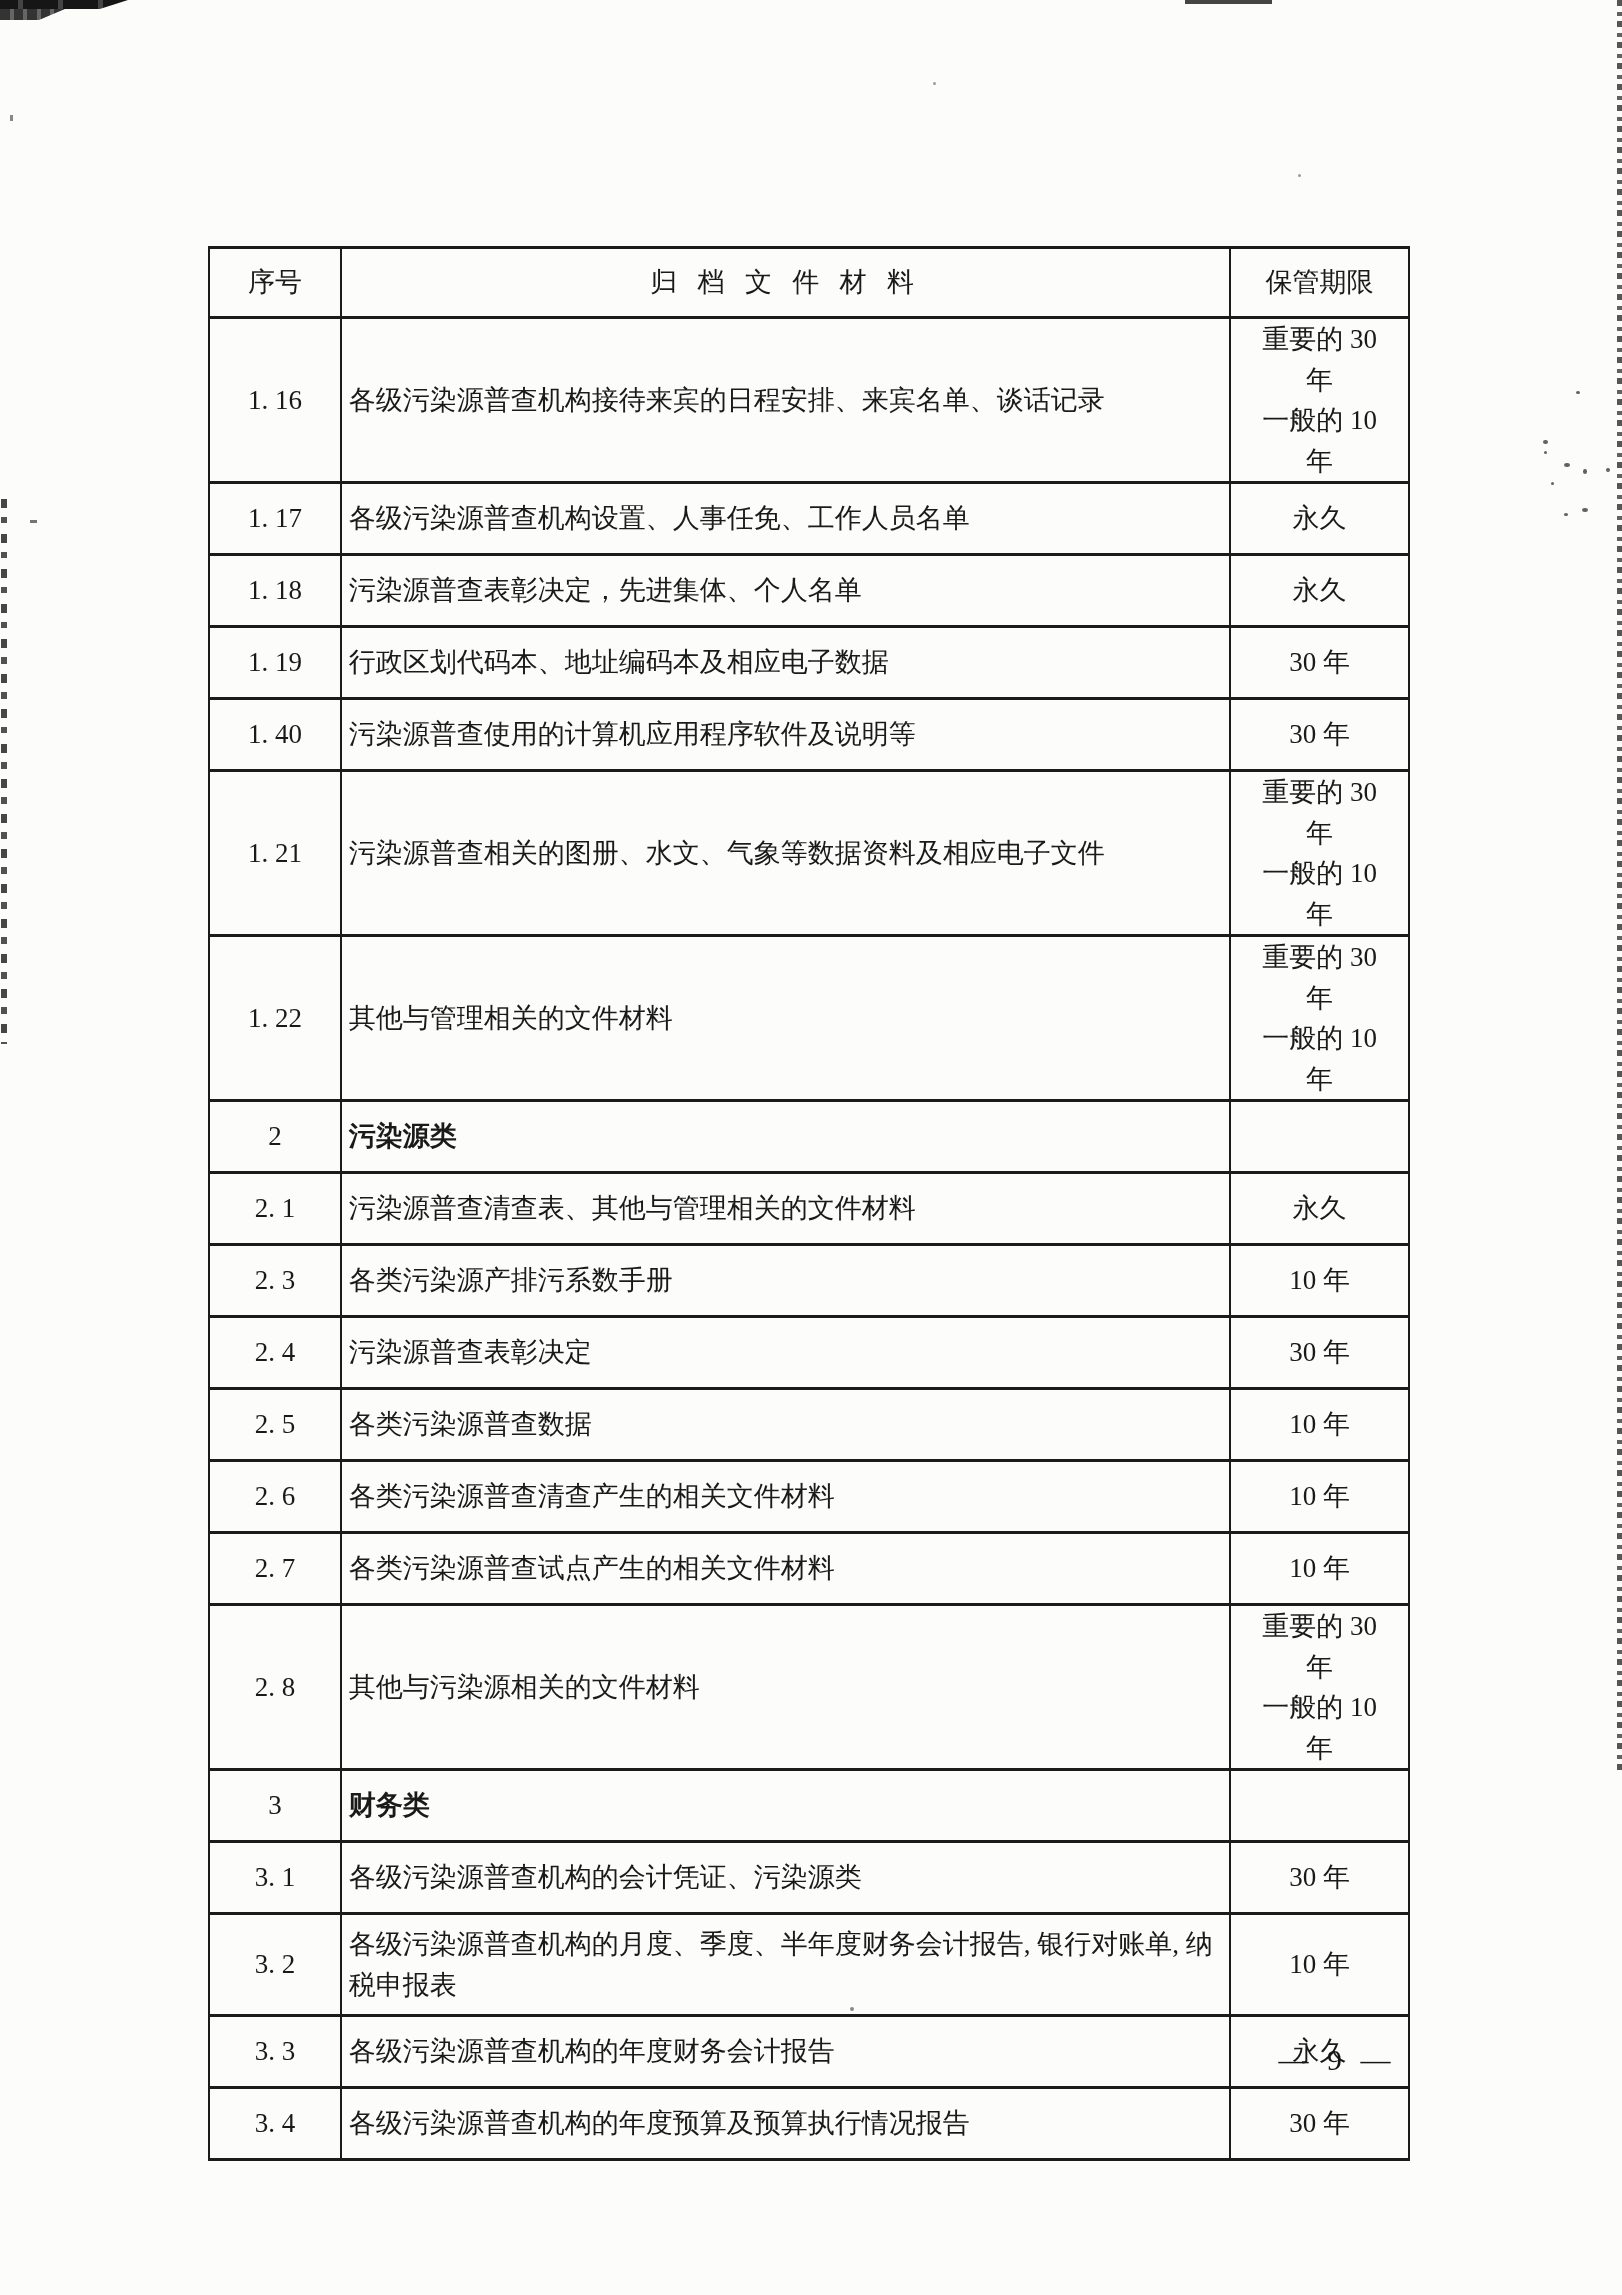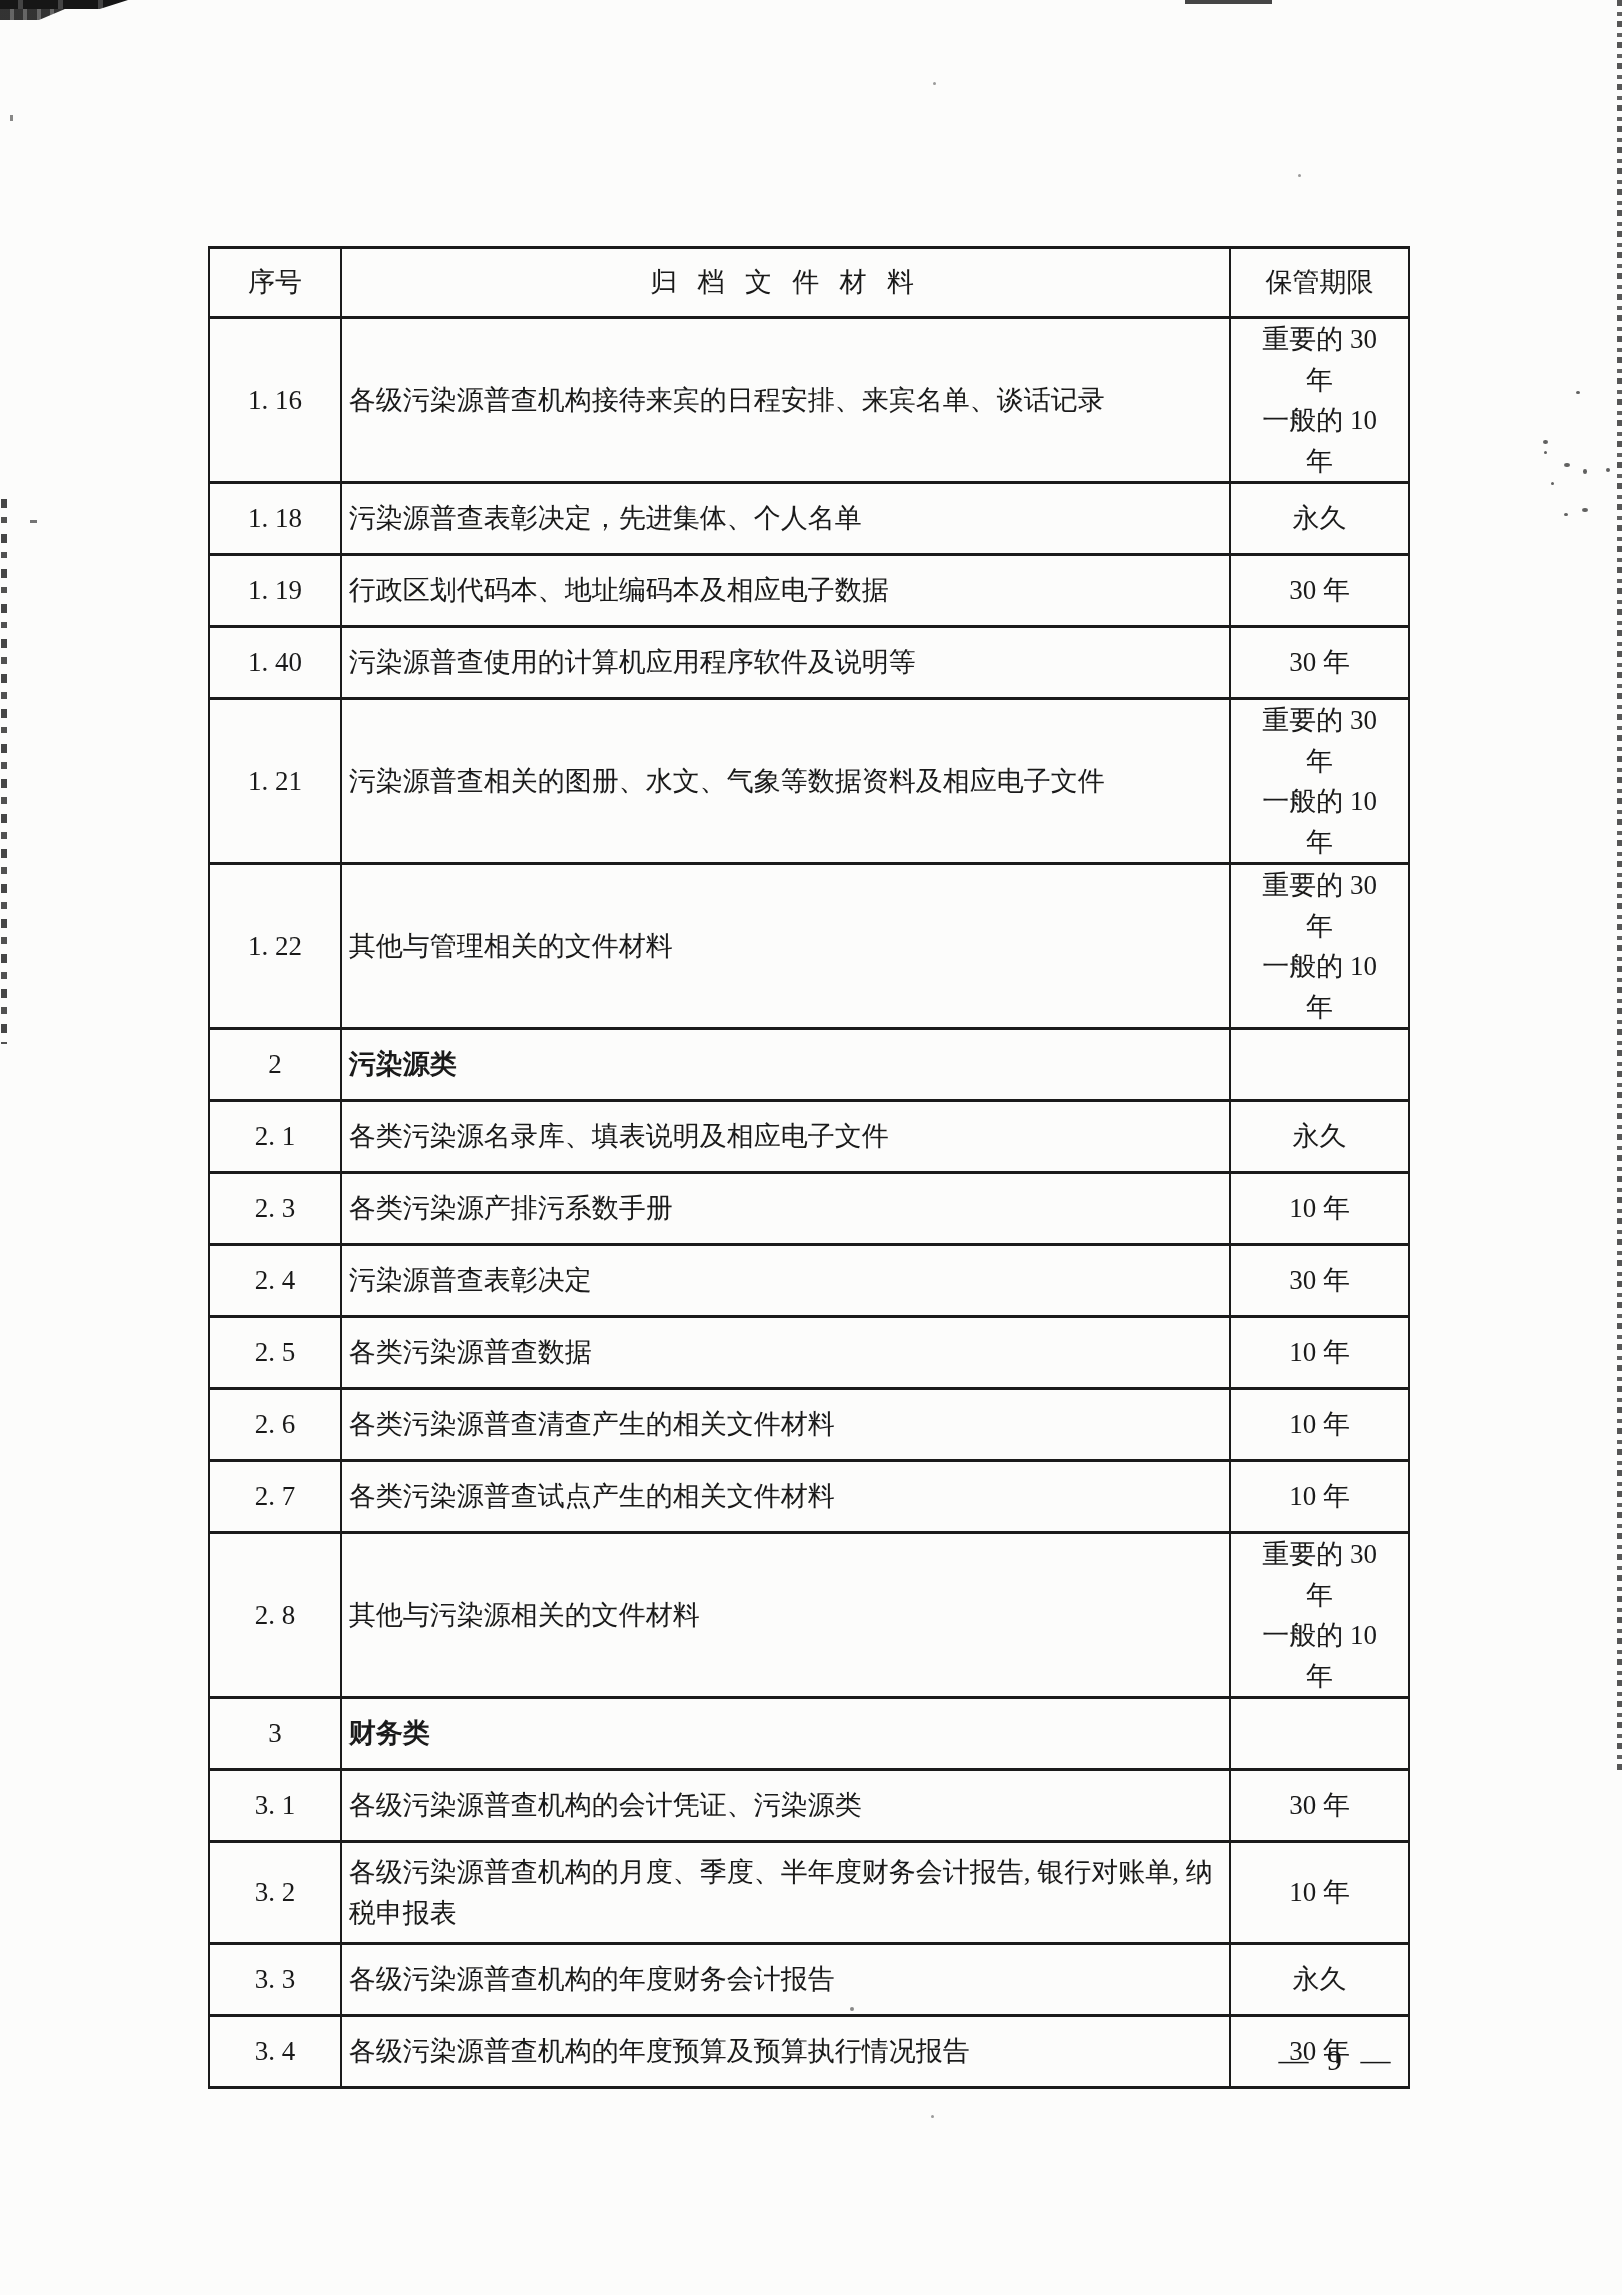--- a/index.html
+++ b/index.html
@@ -145,20 +145,25 @@
       </tr>
     </thead>
     <tbody>
         <tr class="row row-tall">
           <td class="cell cell-seq">1. 16</td>
           <td class="cell cell-material">各级污染源普查机构接待来宾的日程安排、来宾名单、谈话记录</td>
           <td class="cell cell-retention">重要的 30 年
 一般的 10 年</td>
         </tr>
         <tr class="row row-normal">
+          <td class="cell cell-seq">1. 17</td>
+          <td class="cell cell-material">各级污染源普查机构设置、人事任免、工作人员名单</td>
+          <td class="cell cell-retention">永久</td>
+        </tr>
+        <tr class="row row-normal">
           <td class="cell cell-seq">1. 18</td>
           <td class="cell cell-material">污染源普查表彰决定，先进集体、个人名单</td>
           <td class="cell cell-retention">永久</td>
         </tr>
         <tr class="row row-normal">
           <td class="cell cell-seq">1. 19</td>
           <td class="cell cell-material">行政区划代码本、地址编码本及相应电子数据</td>
           <td class="cell cell-retention">30 年</td>
         </tr>
         <tr class="row row-normal">
@@ -178,21 +183,21 @@
           <td class="cell cell-retention">重要的 30 年
 一般的 10 年</td>
         </tr>
         <tr class="row row-normal row-section">
           <td class="cell cell-seq">2</td>
           <td class="cell cell-material">污染源类</td>
           <td class="cell cell-retention"></td>
         </tr>
         <tr class="row row-normal">
           <td class="cell cell-seq">2. 1</td>
-          <td class="cell cell-material">各类污染源名录库、填表说明及相应电子文件</td>
+          <td class="cell cell-material">污染源普查清查表、其他与管理相关的文件材料</td>
           <td class="cell cell-retention">永久</td>
         </tr>
         <tr class="row row-normal">
           <td class="cell cell-seq">2. 3</td>
           <td class="cell cell-material">各类污染源产排污系数手册</td>
           <td class="cell cell-retention">10 年</td>
         </tr>
         <tr class="row row-normal">
           <td class="cell cell-seq">2. 4</td>
           <td class="cell cell-material">污染源普查表彰决定</td>

